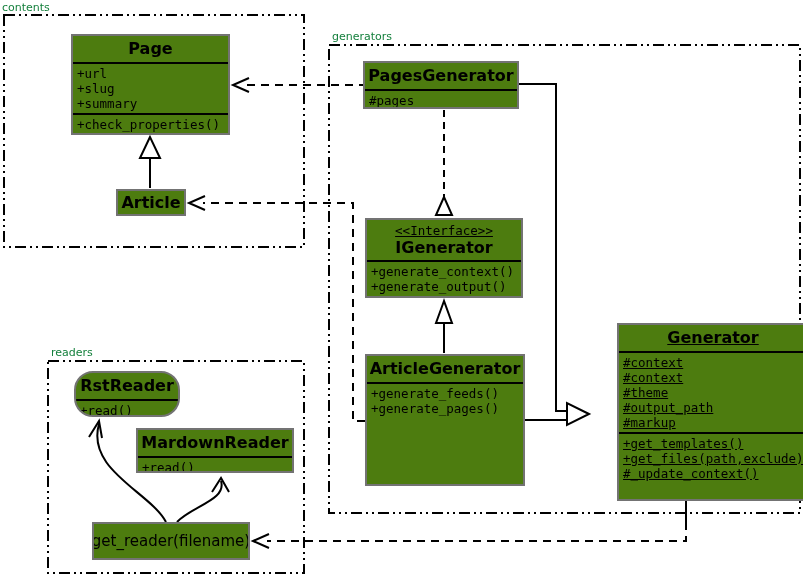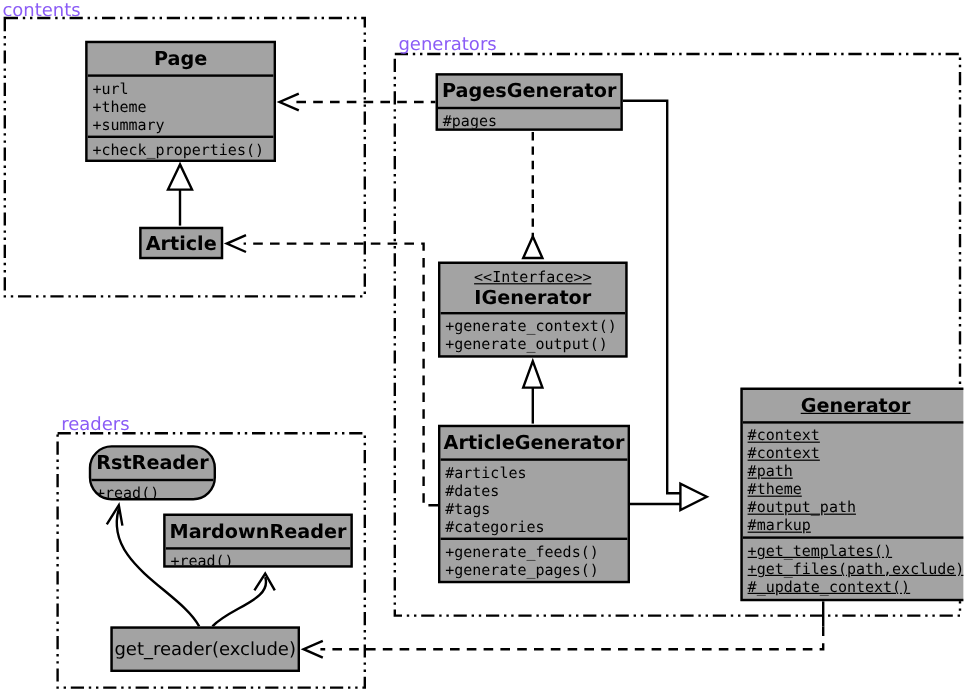--- a/index.html
+++ b/index.html
@@ -5,22 +5,22 @@
   html,body{margin:0;padding:0;background:#ffffff;}
   .canvas{position:relative;width:803px;height:579px;background:#ffffff;
           font-family:"DejaVu Sans",sans-serif;color:#000;overflow:hidden;}
   .layer{position:absolute;left:0;top:0;}
   .pkg{fill:none;stroke:#000;stroke-width:2;stroke-dasharray:11 4 2 4 2 4;}
   .solid{fill:none;stroke:#000;stroke-width:2;}
   .dash{fill:none;stroke:#000;stroke-width:2;stroke-dasharray:8 6;}
   .dash2{fill:none;stroke:#000;stroke-width:2;stroke-dasharray:7 5;}
   .tri{fill:#ffffff;stroke:#000;stroke-width:2;stroke-linejoin:miter;}
   .arrow{fill:none;stroke:#000;stroke-width:2;}
-  .pkg-label{position:absolute;font-size:15px;line-height:16px;color:#8b5cf6;white-space:nowrap;}
-  .uml-class{position:absolute;background:#a3a3a3;border:2px solid #000000;box-sizing:border-box;overflow:hidden;}
+  .pkg-label{position:absolute;font-size:11px;line-height:16px;color:#15803d;white-space:nowrap;}
+  .uml-class{position:absolute;background:#4d7c0f;border:2px solid #737373;box-sizing:border-box;overflow:hidden;}
   .uml-title{font-weight:bold;font-size:16px;line-height:22px;text-align:center;padding:2px 2px;white-space:nowrap;}
   .uml-stereotype{font-family:"DejaVu Sans Mono",monospace;font-size:12.5px;line-height:14px;
                   text-align:center;padding-top:4px;white-space:nowrap;text-decoration:underline;}
   .uml-title--with-stereo{line-height:20px;padding:0 16px 2px;text-align:center;}
   .uml-comp{border-top:2px solid #000;padding:2px 4px;}
   .member{font-family:"DejaVu Sans Mono",monospace;font-size:12.5px;line-height:15px;white-space:pre;}
   .uml-single .uml-title{line-height:21px;padding:1px 2px;}
   .fn-box{display:flex;align-items:center;justify-content:center;font-size:15px;white-space:nowrap;}
 </style>
 </head>
@@ -65,21 +65,21 @@
   </svg>
 
   <div class="pkg-label" style="left:2px;top:0px;">contents</div>
   <div class="pkg-label" style="left:332px;top:29px;">generators</div>
   <div class="pkg-label" style="left:51px;top:345px;">readers</div>
 
   <div class="uml-class" style="left:71px;top:34px;width:159px;height:101px;">
     <div class="uml-title">Page</div>
     <div class="uml-comp">
         <div class="member">+url</div>
-        <div class="member">+theme</div>
+        <div class="member">+slug</div>
         <div class="member">+summary</div>
       </div>
     <div class="uml-comp">
         <div class="member">+check_properties()</div>
       </div>
   </div>
 
   <div class="uml-class uml-single" style="left:116px;top:189px;width:70px;height:27px;">
     <div class="uml-title">Article</div>
   </div>
@@ -96,37 +96,30 @@
     <div class="uml-title uml-title--with-stereo">IGenerator</div>
     <div class="uml-comp">
         <div class="member">+generate_context()</div>
         <div class="member">+generate_output()</div>
       </div>
   </div>
 
   <div class="uml-class" style="left:365px;top:354px;width:160px;height:132px;">
     <div class="uml-title">ArticleGenerator</div>
     <div class="uml-comp">
-        <div class="member">#articles</div>
-        <div class="member">#dates</div>
-        <div class="member">#tags</div>
-        <div class="member">#categories</div>
-      </div>
-    <div class="uml-comp">
         <div class="member">+generate_feeds()</div>
         <div class="member">+generate_pages()</div>
       </div>
   </div>
 
   <div class="uml-class" style="left:617px;top:323px;width:192px;height:178px;text-decoration:underline;">
     <div class="uml-title">Generator</div>
     <div class="uml-comp">
         <div class="member">#context</div>
         <div class="member">#context</div>
-        <div class="member">#path</div>
         <div class="member">#theme</div>
         <div class="member">#output_path</div>
         <div class="member">#markup</div>
       </div>
     <div class="uml-comp">
         <div class="member">+get_templates()</div>
         <div class="member">+get_files(path,exclude)</div>
         <div class="member">#_update_context()</div>
       </div>
   </div>
@@ -139,16 +132,16 @@
   </div>
 
   <div class="uml-class" style="left:136px;top:428px;width:158px;height:45px;">
     <div class="uml-title">MardownReader</div>
     <div class="uml-comp">
         <div class="member">+read()</div>
       </div>
   </div>
 
   <div class="uml-class fn-box" style="left:92px;top:522px;width:158px;height:38px;">
-    <span>get_reader(exclude)</span>
+    <span>get_reader(filename)</span>
   </div>
 
 </div>
 
 </body></html>

